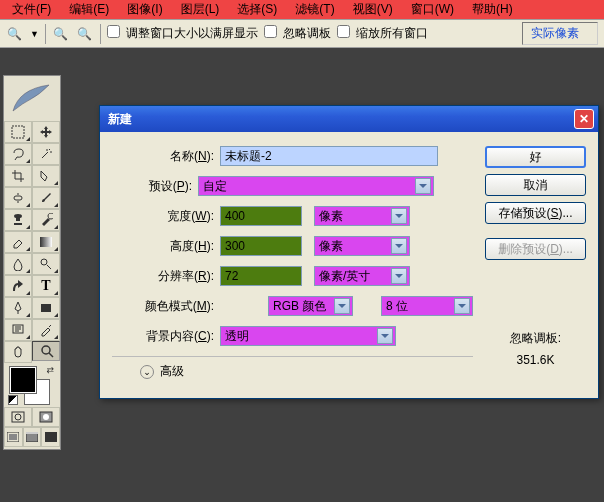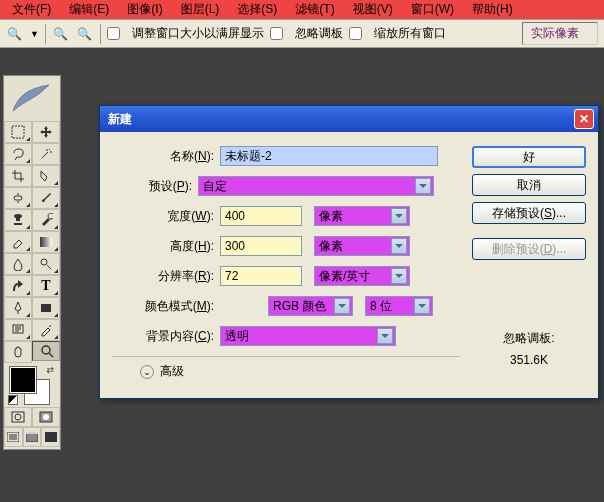--- a/index.html
+++ b/index.html
@@ -6,23 +6,23 @@
 body { width: 604px; height: 502px; background: #404040; overflow: hidden; }
 
 
 .menubar { height: 20px; background: #ef4444; display: flex; align-items: center; padding: 0 4px; gap: 2px; border-bottom: 1px solid #a0a0a0; }
 .menubar span { padding: 2px 4px; cursor: default; }
 
 
 .toolbar { height: 28px; background: #ece9d8; display: flex; align-items: center; padding: 0 6px; gap: 6px; border-bottom: 1px solid #a0a0a0; }
 .tool-icon { width: 18px; height: 18px; display: inline-flex; align-items: center; justify-content: center; }
 .divider-v { width: 1px; height: 20px; background: #999; }
-.chk { display: flex; align-items: center; gap: 12px; }
+.chk { display: flex; align-items: flex-start; gap: 6px; }
 .chk input { width: 13px; height: 13px; }
-.search-area { margin-left: auto; border: 1px inset #ccc; padding: 2px 8px; color: #701a75; background: #ece9d8; width: 76px; overflow: hidden; }
+.search-area { margin-left: auto; border: 1px inset #ccc; padding: 2px 8px; color: #1d4ed8; background: #ece9d8; width: 76px; overflow: hidden; }
 
 
 .palette { position: absolute; top: 75px; left: 3px; width: 58px; background: #e4e1d0; border: 1px solid #888; padding-bottom: 2px; }
 .feather { height: 45px; display: flex; align-items: center; justify-content: center; }
 .feather svg { width: 46px; height: 36px; }
 .pal-grid { display: grid; grid-template-columns: 1fr 1fr; }
 .pal-cell { height: 22px; border: 1px solid #c0c0b0; display: flex; align-items: center; justify-content: center; background: #e4e1d0; position: relative; }
 .pal-cell.sel { background: #c8c5b5; border: 1px inset #999; }
 .tri { position: absolute; bottom: 1px; right: 1px; width: 0; height: 0; border-left: 4px solid transparent; border-bottom: 4px solid #333; }
 .swatches { height: 44px; position: relative; }
@@ -35,30 +35,30 @@
 .pb-row2 { display: grid; grid-template-columns: 1fr 1fr 1fr; }
 
 
 .dialog { position: absolute; top: 105px; left: 99px; width: 500px; background: #ece9d8; border: 1px solid #003c74; box-shadow: 2px 2px 6px rgba(0,0,0,.4); }
 .titlebar { height: 26px; background: linear-gradient(#3a78e7, #2a5bd7 40%, #1e49c2); display: flex; align-items: center; padding: 0 4px 0 8px; color: #fff; font-weight: bold; gap: 28px; }
 .closebox { margin-left: auto; width: 20px; height: 20px; background: #e04343; border: 1px solid #fff; border-radius: 3px; display: flex; align-items: center; justify-content: center; color: #fff; font-family: Arial; font-weight: bold; }
 .dbody { padding: 14px 12px 18px 12px; display: flex; gap: 12px; }
 .form { flex: 1; }
 .row { display: flex; align-items: center; margin-bottom: 10px; }
 .lbl { width: 108px; text-align: right; padding-right: 6px; }
-.txt { border: 1px solid #7f9db9; background: #fef9c3; height: 20px; padding: 0 4px; }
+.txt { border: 1px solid #7f9db9; background: #4d7c0f; height: 20px; padding: 0 4px; }
 .name-in { width: 218px; background: #bcd4ff; }
 .sel { border: 1px solid #7f9db9; background: #d946ef; height: 20px; display: flex; align-items: center; padding: 0 2px 0 4px; }
 .sel .arrow { margin-left: auto; width: 16px; height: 16px; background: linear-gradient(#d7e4f2, #b5cbe6); border: 1px solid #7f9db9; display: flex; align-items: center; justify-content: center; }
 .sel .arrow::after { content: ""; border-left: 4px solid transparent; border-right: 4px solid transparent; border-top: 4px solid #4a6a9a; }
 .preset-sel { width: 236px; }
 .num-in { width: 82px; }
 .unit-sel { width: 96px; margin-left: 12px; }
 .mode-sel { width: 85px; margin-left: 48px; }
-.bit-sel { width: 68px; margin-left: 12px; }
+.bit-sel { width: 92px; margin-left: 28px; }
 .bg-sel { width: 176px; }
 .adv { display: flex; align-items: center; gap: 6px; margin-top: 6px; margin-left: 28px; }
 .adv-ico { width: 14px; height: 14px; border: 1px solid #888; border-radius: 50%; display: flex; align-items: center; justify-content: center; font-size: 9px; }
 
 .side { width: 114px; display: flex; flex-direction: column; gap: 6px; }
 .btn { height: 22px; border: 1px solid #003c74; background: linear-gradient(#fdfdfd, #e4e4de); display: flex; align-items: center; justify-content: center; border-radius: 3px; }
 .btn.primary { border: 2px solid #3a78e7; }
 .btn.disabled { color: #999; margin-top: 8px; }
 .sizeinfo { margin-top: 62px; text-align: center; line-height: 1.8; }
 u { text-decoration: underline; }

